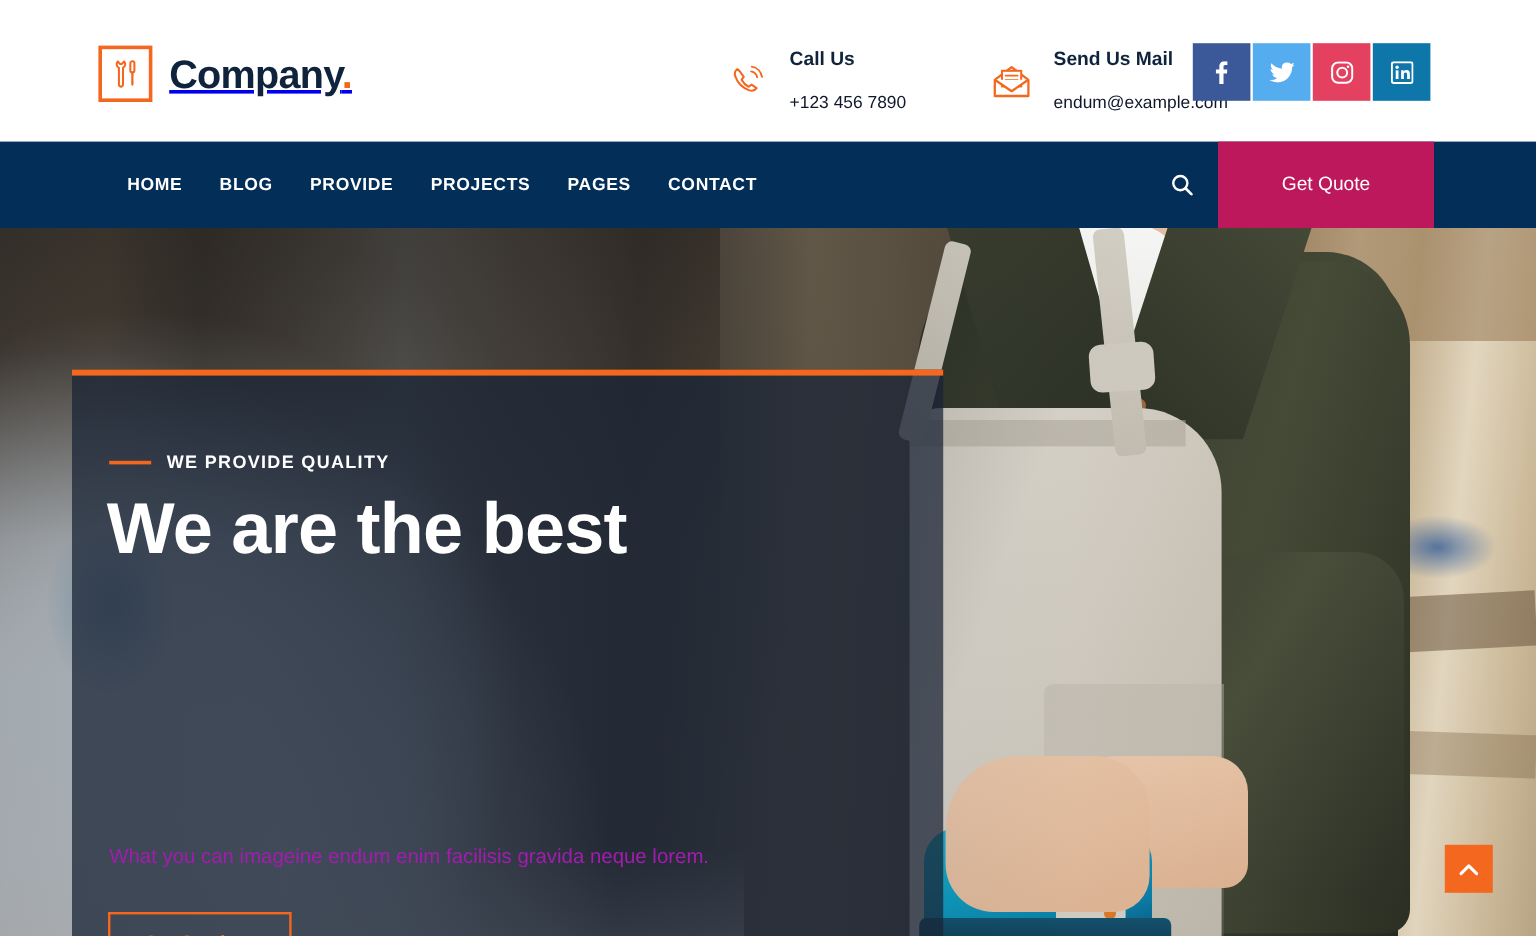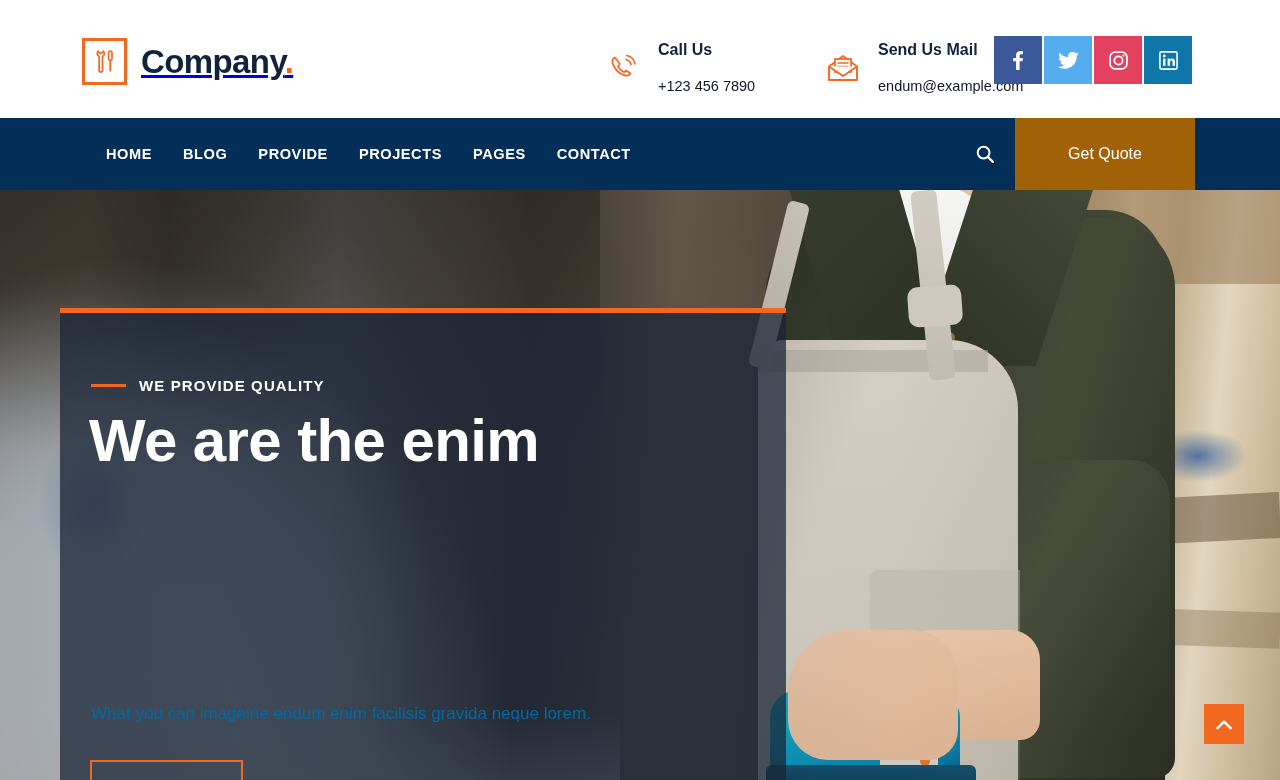--- a/index.html
+++ b/index.html
@@ -52,21 +52,21 @@
     color:#ffffff; font-size:14.6px; font-weight:bold; letter-spacing:0.55px;
     text-decoration:none; padding:0 31px 0 0; white-space:nowrap; cursor:pointer;
   }
   .nav-link:first-child { }
   .nav-search {
     position:absolute; left:955px; top:0; width:60px; height:72px;
     display:flex; align-items:center; justify-content:center; cursor:pointer;
   }
   .btn-quote {
     position:absolute; left:1015px; top:0; width:180px; height:72px;
-    background:#a16207; color:#fff; border:none;
+    background:#be185d; color:#fff; border:none;
     font-family:"Liberation Sans", sans-serif; font-size:16px;
     display:flex; align-items:center; justify-content:center; cursor:pointer;
   }
   .quote-notch {
     position:absolute; left:1183px; top:190px; width:12px; height:17px;
     background:#c9511a;
   }
 
   
   .hero {
@@ -230,21 +230,21 @@
   .eyebrow-text {
     color:#ffffff; font-size:15px; font-weight:bold; letter-spacing:1.1px; white-space:nowrap;
   }
   .hero-title {
     position:absolute; left:29px; top:93px; width:680px;
     color:#ffffff; font-size:60px; font-weight:bold; line-height:70px;
     letter-spacing:-0.6px;
   }
   .hero-sub {
     position:absolute; left:31px; top:388px; width:660px;
-    color:#0369a1; font-size:17px; line-height:1.5;
+    color:#a21caf; font-size:17px; line-height:1.5;
   }
   .btn-services {
     position:absolute; left:30px; top:447px; width:153px; height:51px;
     border:2px solid #f4671f; background:transparent; color:#f4671f;
     font-family:"Liberation Sans", sans-serif; font-size:15px; font-weight:bold;
     display:flex; align-items:center; justify-content:center; cursor:pointer;
   }
 
   
   .scroll-top {
@@ -385,21 +385,21 @@
       <div class="hero-dark"></div>
     </div>
 
     <div class="hero-panel">
       <div class="eyebrow">
         <span class="eyebrow-line"></span>
         <span class="eyebrow-text">WE PROVIDE QUALITY</span>
       </div>
 
       <h1 class="hero-title">
-        <span>We are the enim</span><br>
+        <span>We are the best</span><br>
       </h1>
 
       <p class="hero-sub">What you can imageine endum enim facilisis gravida neque lorem.</p>
 
       <button class="btn-services">Our Services</button>
     </div>
   </section>
 
   <button class="scroll-top">
     <svg width="16" height="11" viewBox="0 0 16 11" fill="none">

